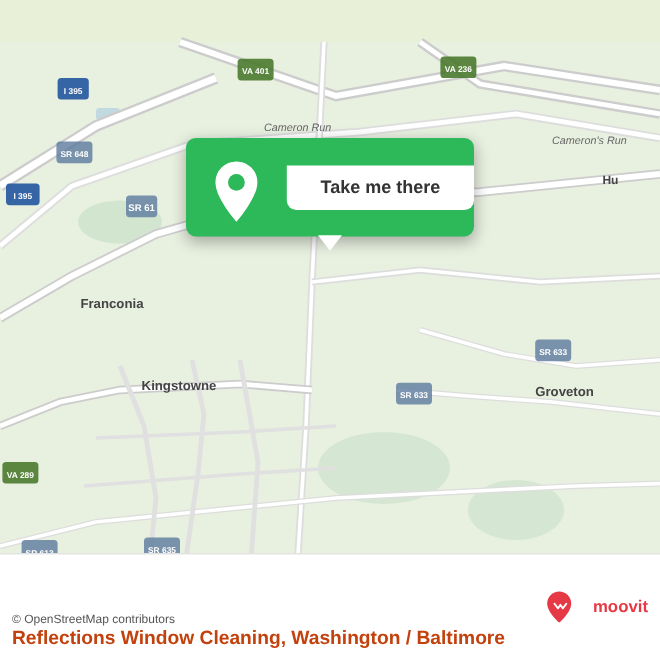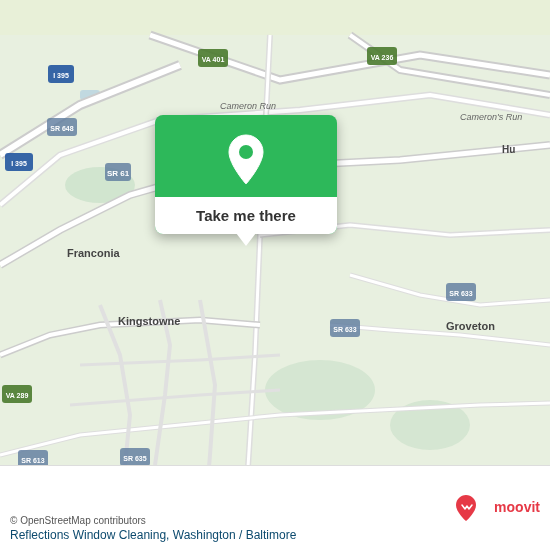--- a/index.html
+++ b/index.html
@@ -44,23 +44,23 @@
       flex-direction: column;
       margin-top: 43px;
     }
 
     #copyright-text {
       font-size: 10px;
       color: #555;
     }
 
     #location-text {
-      font-size: 12px;
-      color: #0c4a6e;
-      font-weight: 400;
+      font-size: 16px;
+      color: #c2410c;
+      font-weight: 700;
       margin-top: 2px;
     }
 
     #moovit-logo {
       display: flex;
       align-items: center;
       gap: 14px;
     }
 
     #moovit-icon {
@@ -72,26 +72,26 @@
       font-size: 14px;
       font-weight: bold;
       color: #e63946;
     }
 
     
     #popup-card {
       position: absolute;
       top: 115px;
       left: 155px;
-      width: 182px;
+      width: 240px;
       background: #2db85a;
       border-radius: 8px;
       padding: 0;
       display: flex;
-      flex-direction: column;
+      flex-direction: row;
       align-items: center;
       z-index: 20;
       box-shadow: 0 4px 12px rgba(0,0,0,0.3);
     }
 
     #pin-icon-area {
       padding: 18px 20px 10px 20px;
       display: flex;
       justify-content: center;
     }

